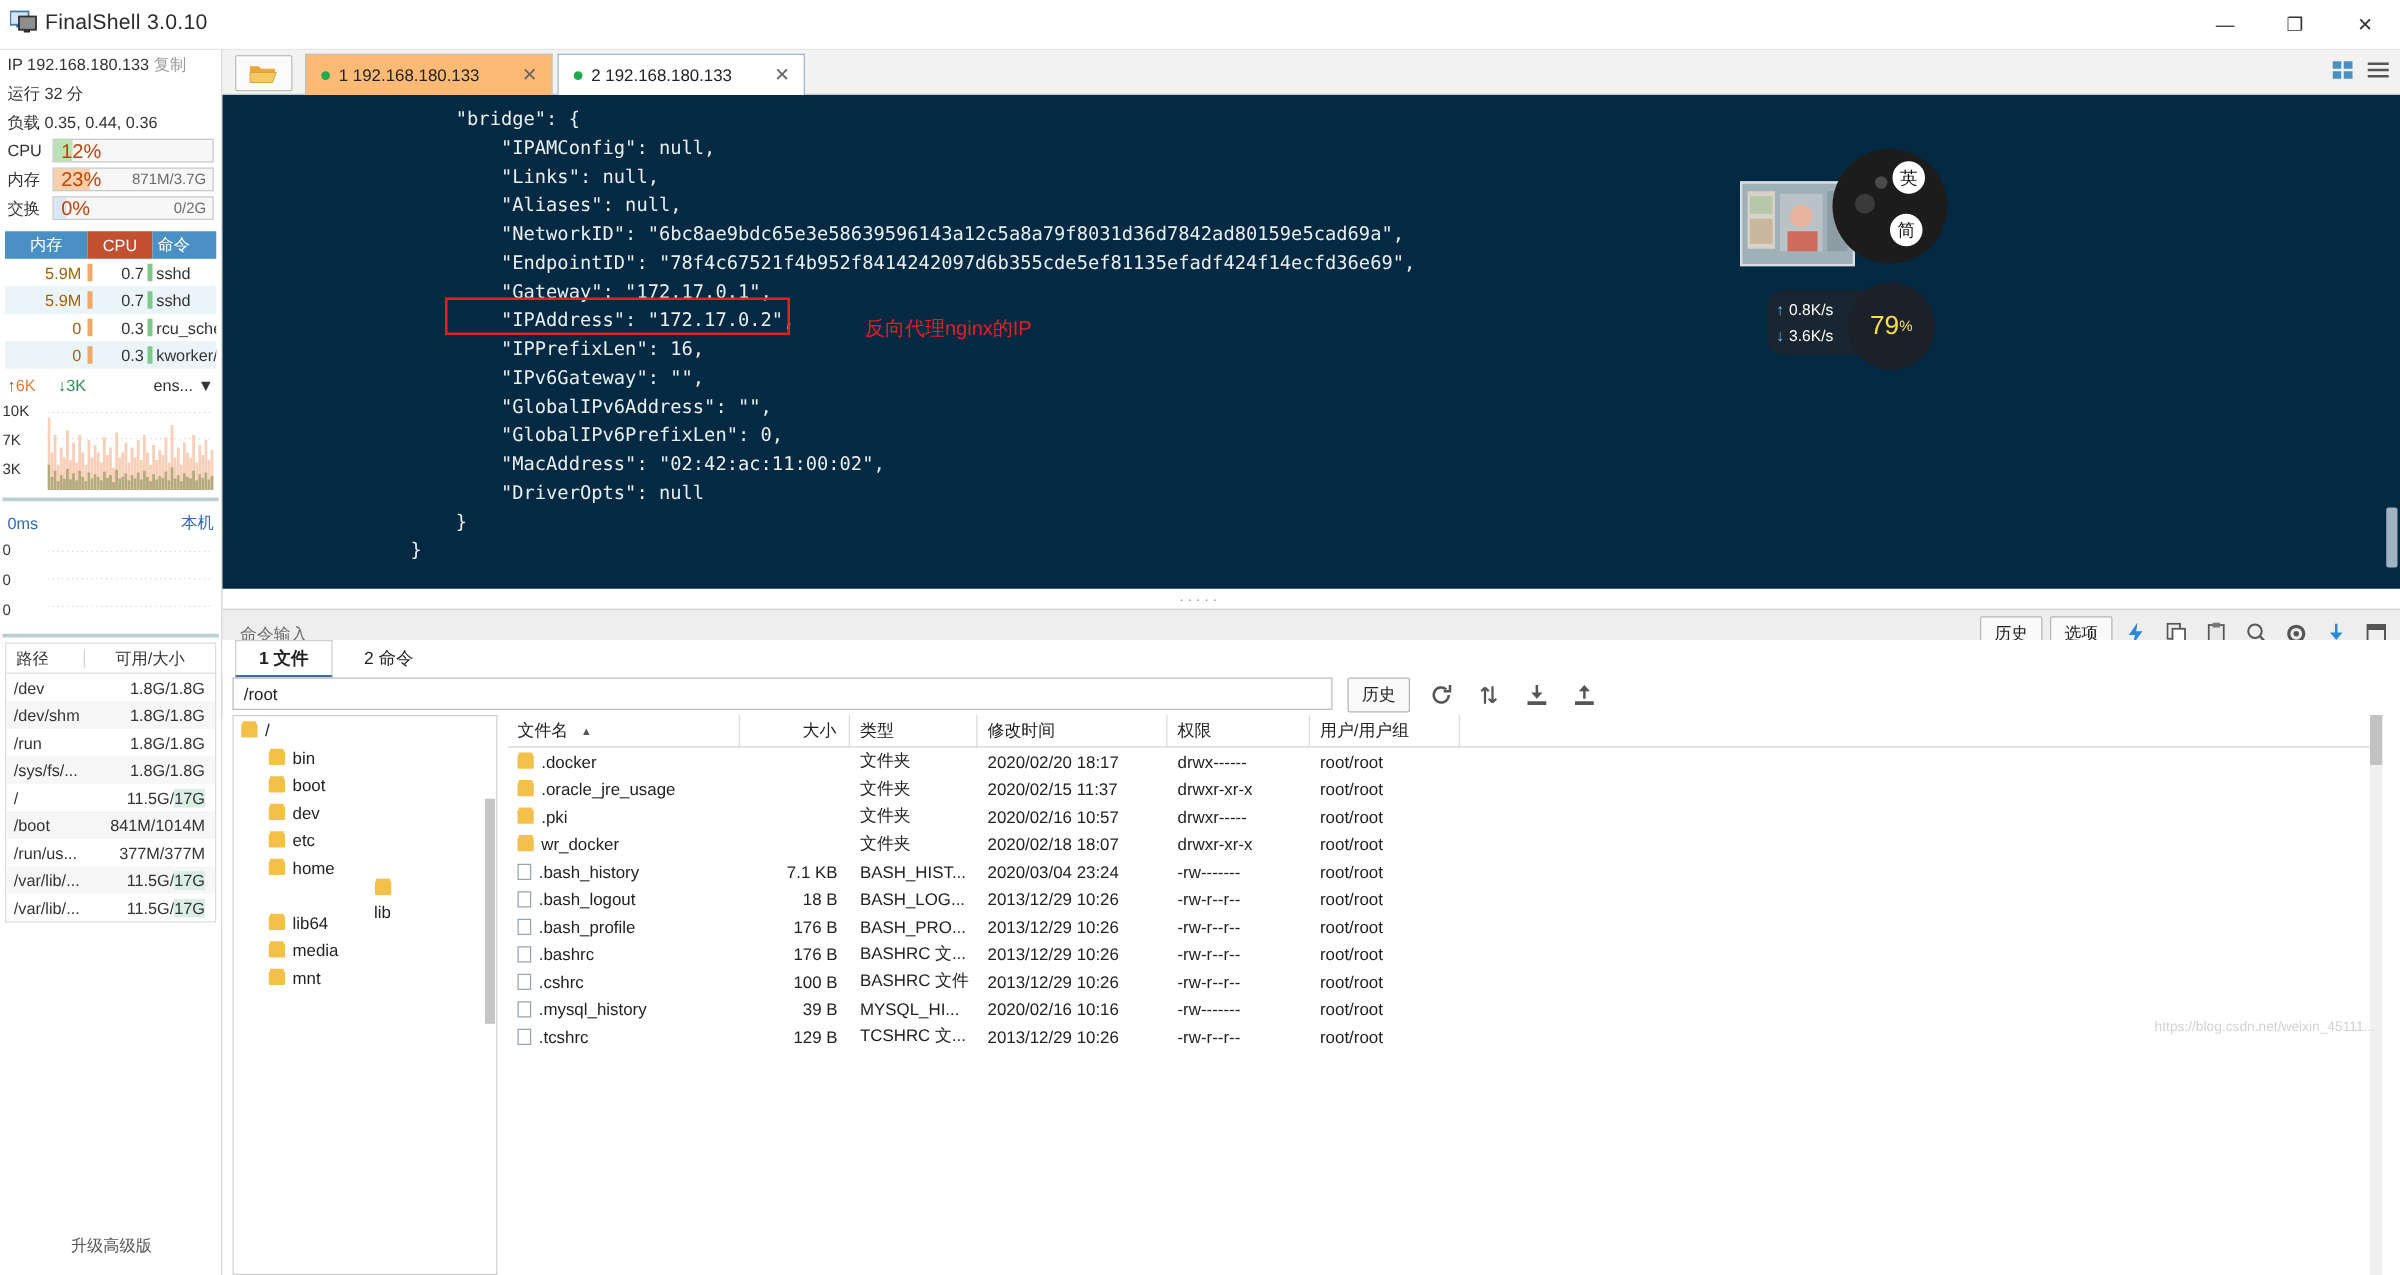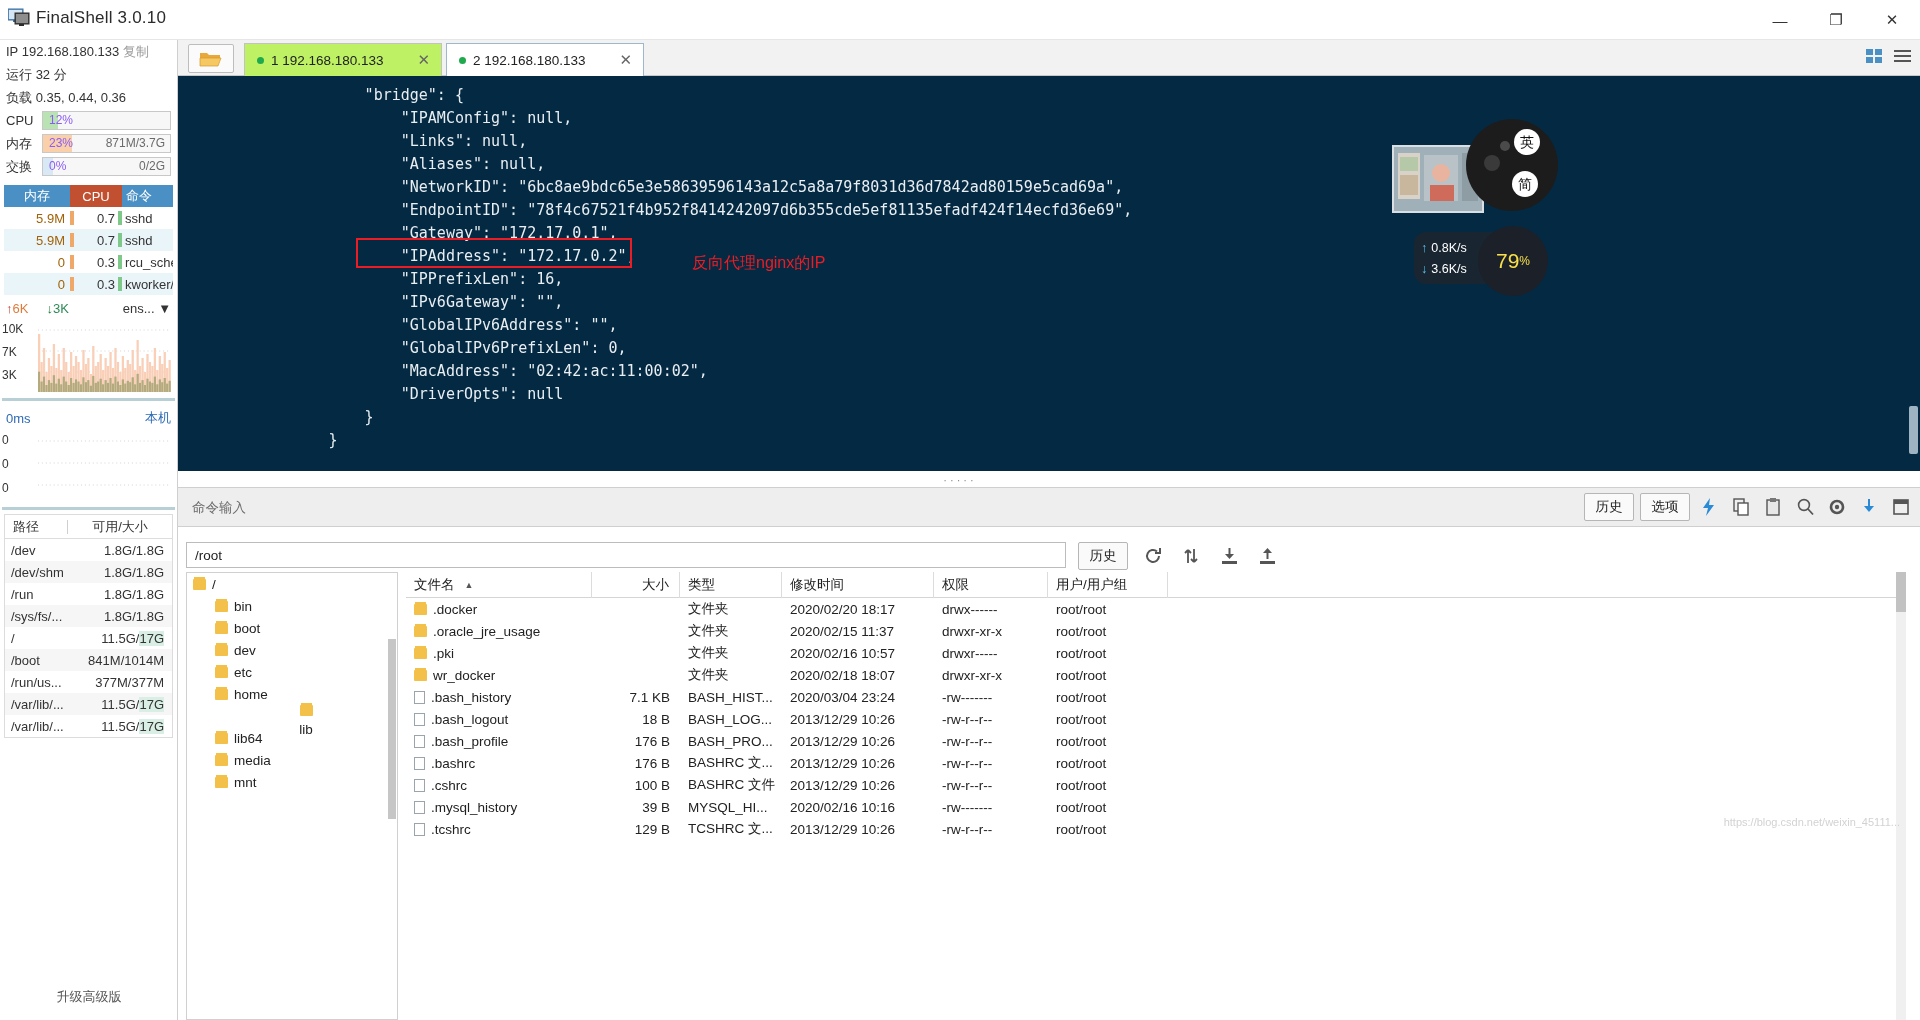--- a/index.html
+++ b/index.html
@@ -41,21 +41,21 @@
   .sb-line .muted { color: #9b9b9b; }
 
   .meter-row { display: flex; align-items: center; padding: 2px 6px; }
   .meter-label { width: 36px; font-size: 13px; color: #333; flex: none; }
   .meter {
     position: relative; flex: 1; height: 19px;
     border: 1px solid #c8c8c8; background: #f7f7f7; overflow: hidden;
   }
   .meter .fill { position: absolute; left: 0; top: 0; bottom: 0; }
   .meter .pct {
-    position: absolute; left: 6px; top: 1px; font-size: 12px; color: #8b5cf6; z-index: 2;
+    position: absolute; left: 6px; top: 1px; font-size: 16px; color: #c2410c; z-index: 2;
   }
   .meter .rt {
     position: absolute; right: 5px; top: 1px; font-size: 12px; color: #6a6a6a; z-index: 2;
   }
 
   
   .proc-head { display: flex; height: 22px; margin: 7px 4px 0 4px; }
   .ph { display: flex; align-items: center; justify-content: center; color: #fff; font-size: 13px; }
   .ph.mem { flex: 0 0 66px; background: #4a90c4; }
   .ph.cpu { flex: 0 0 52px; background: #c0502f; }
@@ -104,21 +104,21 @@
   .tabbar {
     position: absolute; left: 178px; top: 40px; width: 1742px; height: 36px;
     background: #f2f2f2; border-bottom: 1px solid #c8c8c8;
   }
   .folder-btn {
     position: absolute; left: 10px; top: 4px; width: 46px; height: 29px;
     border: 1px solid #bdbdbd; background: #fbfbfb; border-radius: 2px;
     display: flex; align-items: center; justify-content: center;
   }
   .tab {
-    position: absolute; top: 3px; height: 33px; background: #bef264;
+    position: absolute; top: 3px; height: 33px; background: #fdba74;
     border: 1px solid #c2c2c2; border-bottom: none;
     display: flex; align-items: center; padding: 0 8px 0 12px; gap: 7px;
     font-size: 13.5px; color: #222;
   }
   .tab.active { background: #ffffff; border-color: #9db8cc; }
   .tab .dot { width: 7px; height: 7px; border-radius: 50%; background: #1faa4d; flex: none; }
   .tab .x { color: #666; font-size: 15px; padding: 0 3px; }
   .tab-right { position: absolute; right: 8px; top: 8px; display: flex; gap: 10px; }
   .grid-icon, .list-icon { width: 18px; height: 16px; }
 
@@ -681,20 +681,26 @@
       <div class="ic-btn">
         <svg width="16" height="16" viewBox="0 0 16 16">
           <rect x="1" y="1" width="14" height="14" fill="none" stroke="#555" stroke-width="1.6"></rect>
           <rect x="1" y="1" width="14" height="4" fill="#555"></rect>
         </svg>
       </div>
     </div>
   </div>
   <div class="dots">·····</div>
 
+  <div class="fp-tabs">
+    <div id="fp-tabs-inner">
+        <div class="fp-tab active" style="left: 10px; width: 78px;">1 文件</div>
+        <div class="fp-tab" style="left: 94px; width: 78px;">2 命令</div>
+      </div>
+  </div>
 
   <div class="path-row">
     <div class="path-box">/root</div>
     <div class="path-tools">
       <div class="sm-btn">历史</div>
       <div class="ic-btn">
         <svg width="18" height="18" viewBox="0 0 18 18">
           <path d="M15 9a6 6 0 1 1-2-4.5" fill="none" stroke="#555" stroke-width="2"></path>
           <path d="M16 1v5h-5" fill="none" stroke="#555" stroke-width="2"></path>
         </svg>

